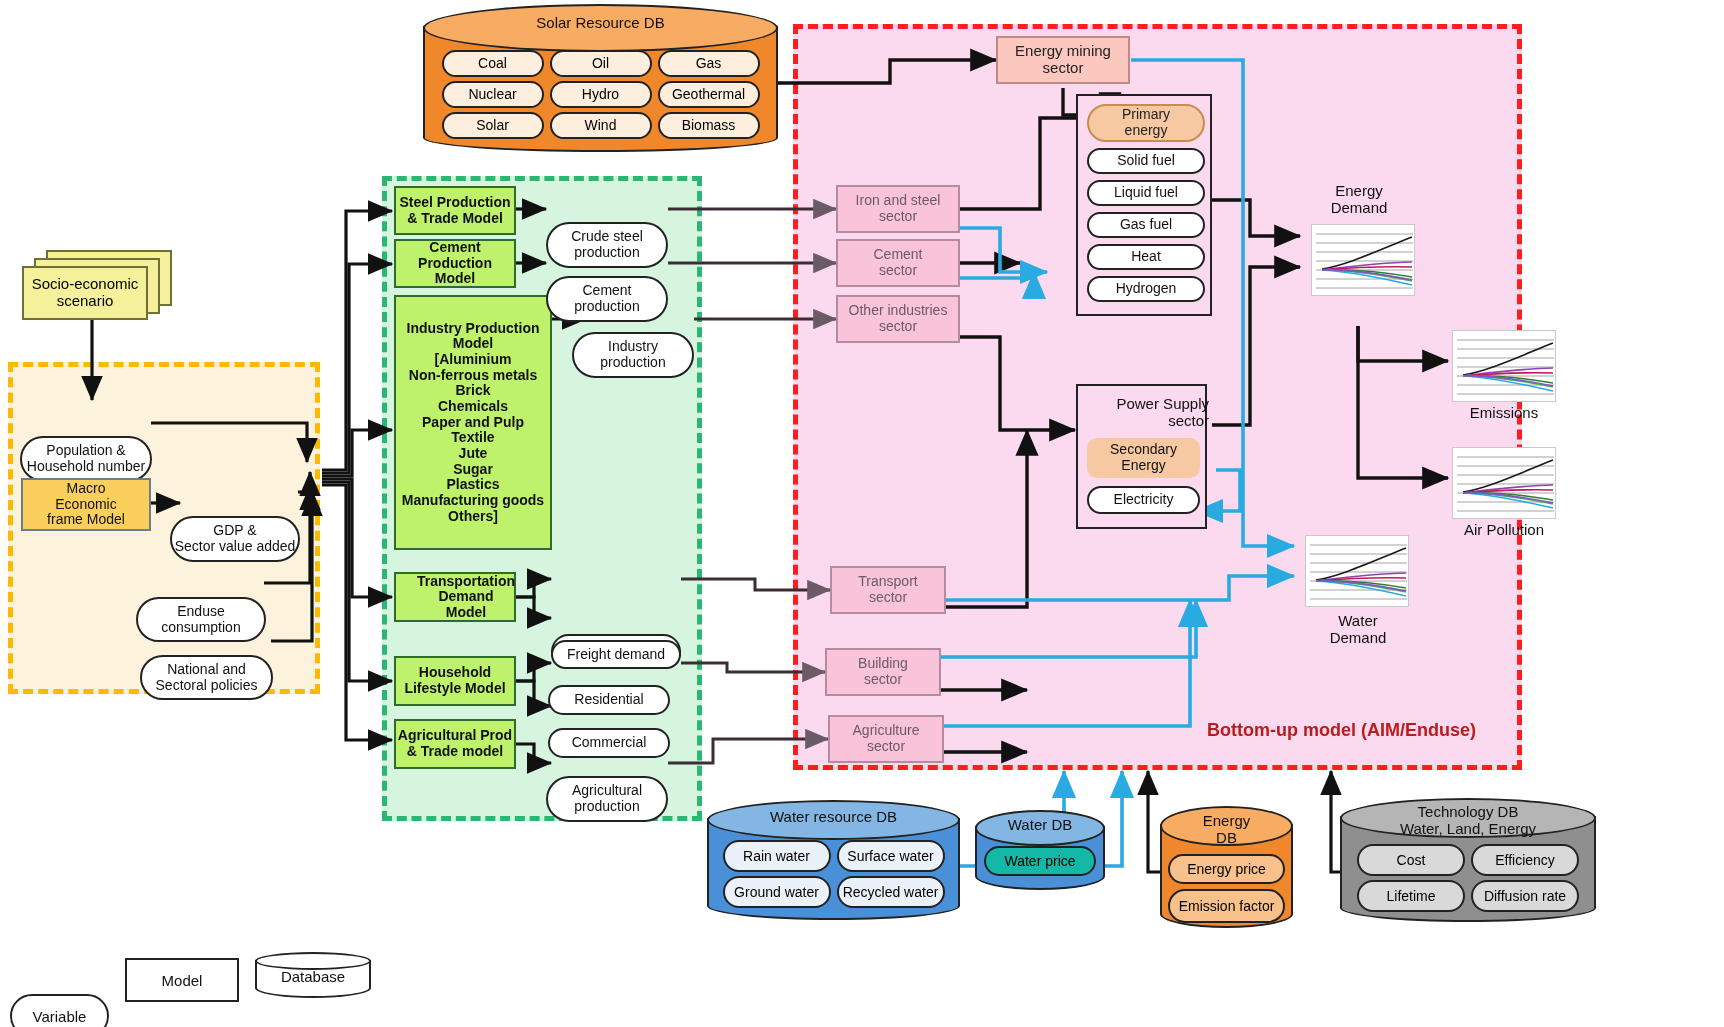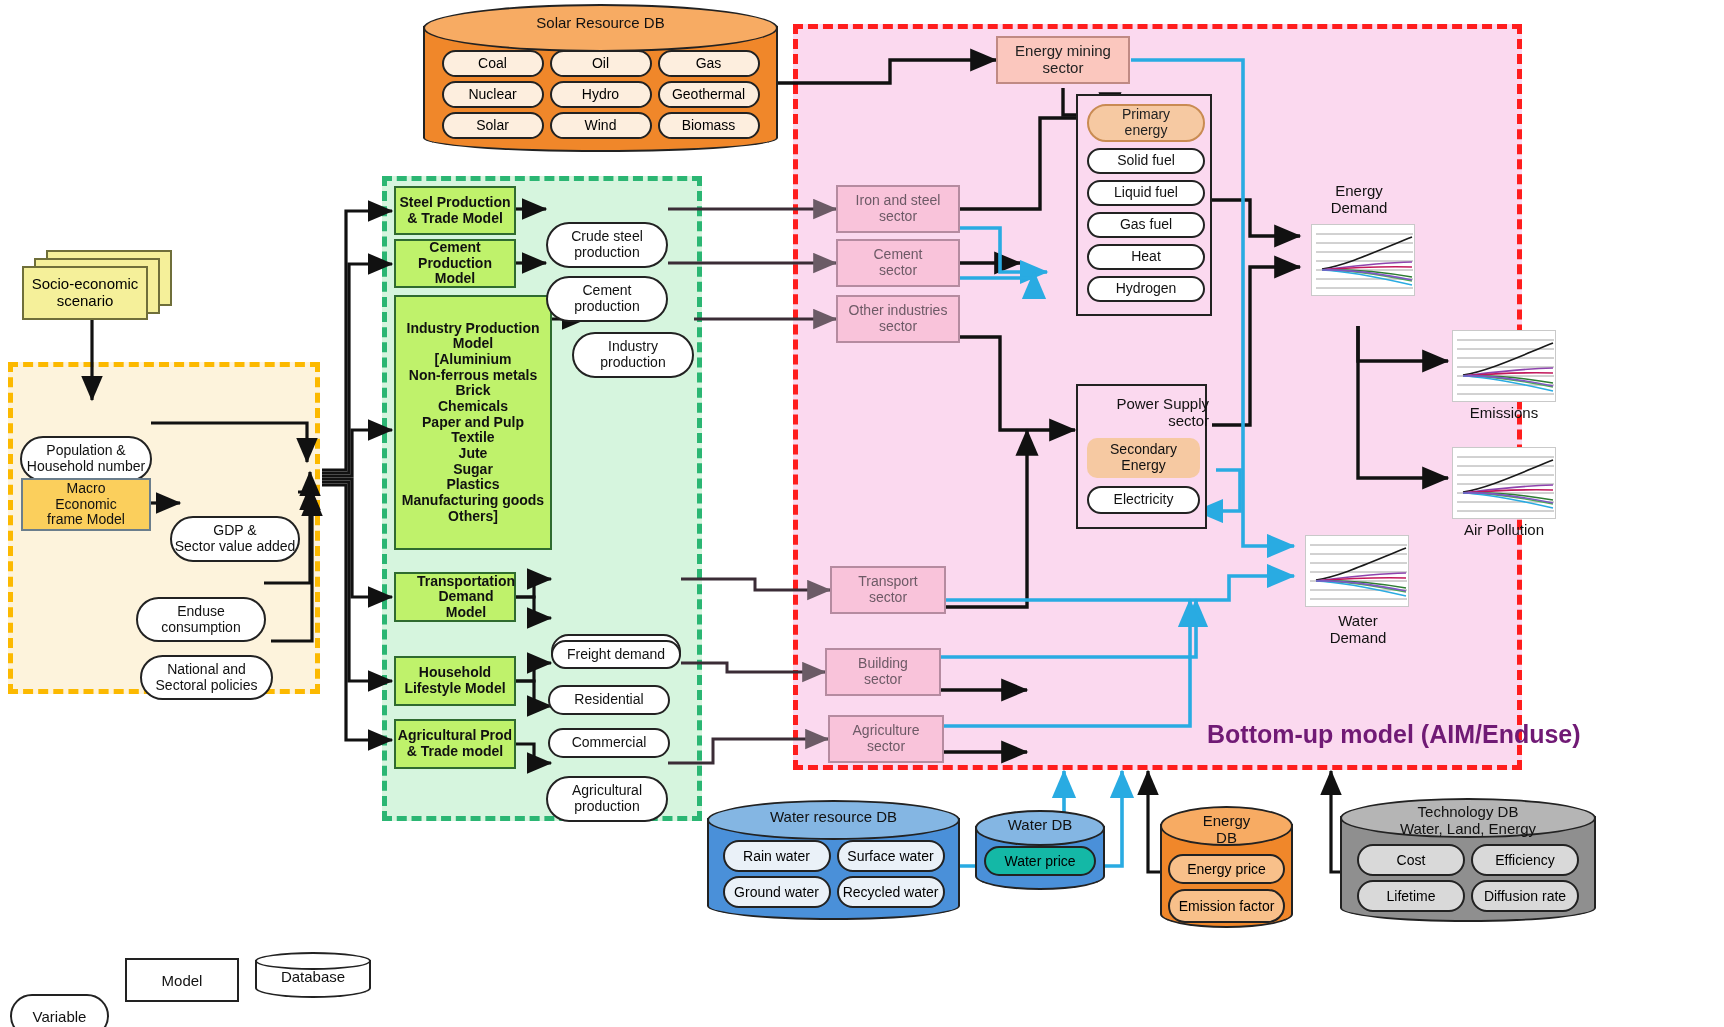--- a/index.html
+++ b/index.html
@@ -21,21 +21,21 @@
   .macrobox{border:2px solid #6b7e8c;background:#fbcf5c;}
 
   
   .frame{position:absolute;box-sizing:border-box;}
   .frame-yellow{border:5px dashed #fcb900;background:#fdf3dc;}
   .frame-green{border:5px dashed #2bb673;background:#d6f5de;}
   .frame-red{border:5px dashed #ff1d1d;background:#fbd9ef;}
 
   .region-label{position:absolute;font-weight:bold;}
   .label-green{color:#2fa86a;font-size:25px;}
-  .label-red{color:#701a75;font-size:25px;}
+  .label-red{color:#b91c1c;font-size:18px;}
 
   
   .db{position:absolute;box-sizing:border-box;}
   .db .body{position:absolute;left:0;right:0;bottom:0;border-left:2.5px solid #222;border-right:2.5px solid #222;
             border-bottom:2.5px solid #222;border-bottom-left-radius:50% 14px;border-bottom-right-radius:50% 14px;}
   .db .top{position:absolute;left:0;right:0;top:0;border:2.5px solid #222;border-radius:50%;}
   .db .title{position:absolute;left:0;right:0;text-align:center;font-size:15px;color:#111;z-index:3;}
   .db .items{position:absolute;left:0;right:0;display:flex;flex-wrap:wrap;justify-content:center;z-index:3;}
   .db .chip{box-sizing:border-box;display:flex;align-items:center;justify-content:center;text-align:center;
             border:2px solid #222;border-radius:999px;font-size:14px;line-height:1.05;}

